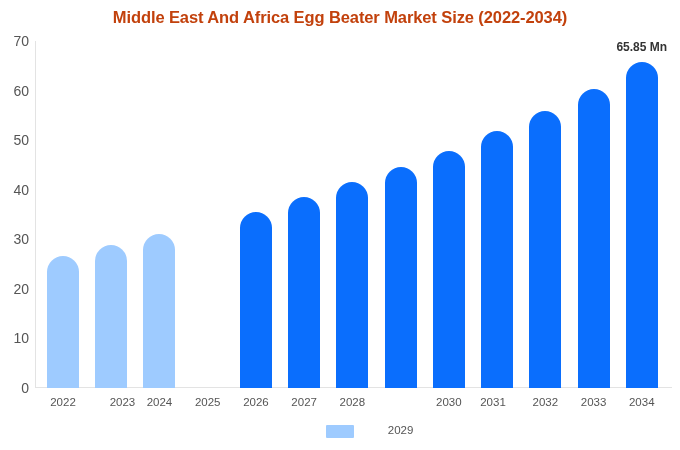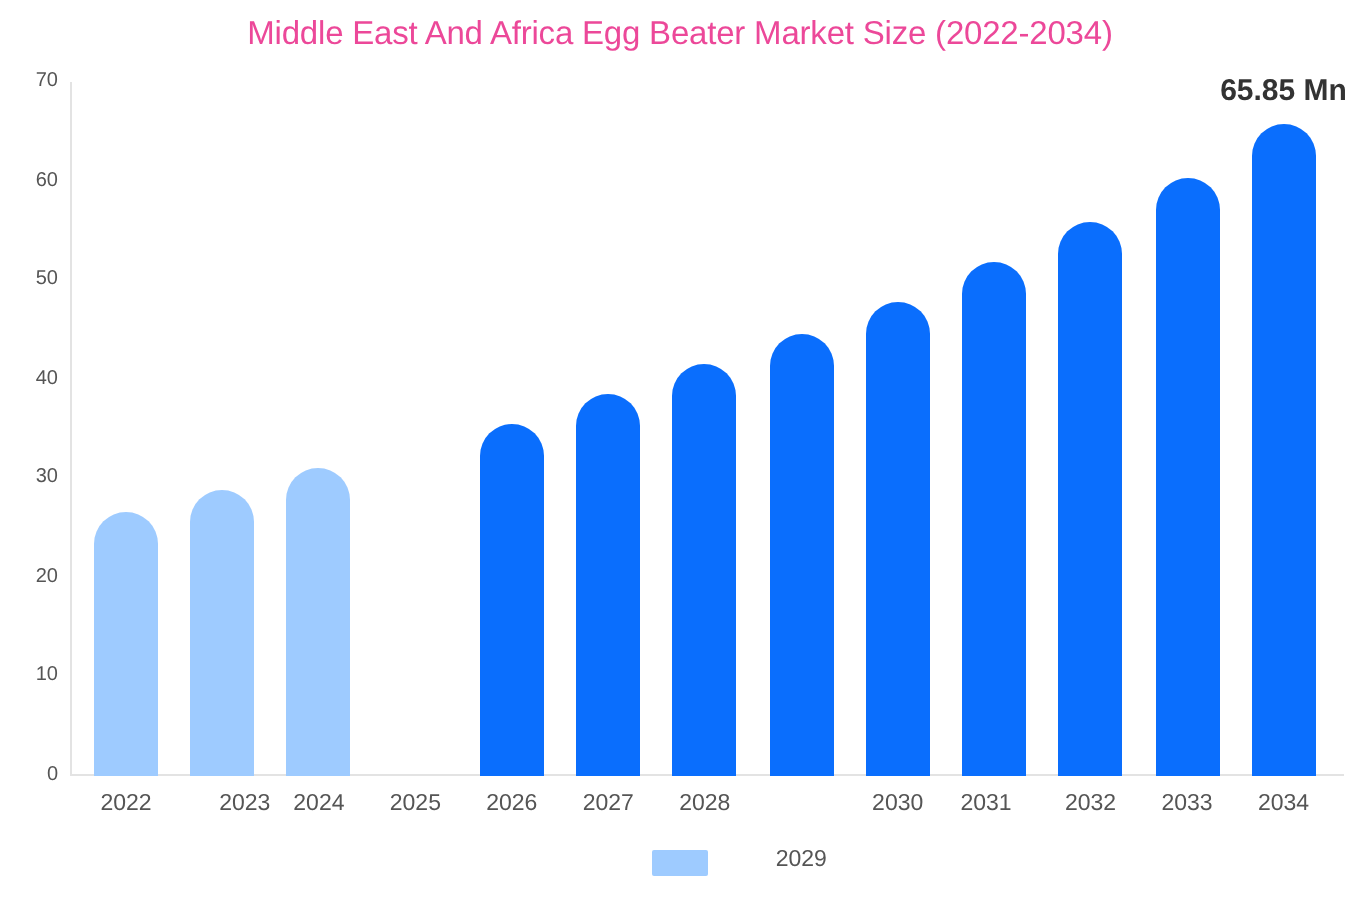--- a/index.html
+++ b/index.html
@@ -21,22 +21,22 @@
     background: #ffffff;
   }
   
   .chart-title {
     position: absolute;
     top: 8px;
     left: 0;
     width: 680px;
     text-align: center;
     font-size: 16.5px;
-    font-weight: normal;
-    color: #ec4899;
+    font-weight: bold;
+    color: #c2410c;
     letter-spacing: -0.1px;
     white-space: nowrap;
   }
   
   .plot-area {
     position: absolute;
     left: 35px;
     top: 41px;
     width: 637px;
     height: 347px;
@@ -56,21 +56,21 @@
     bottom: 0;
     width: 637px;
     height: 1px;
   }
   
   .y-tick {
     position: absolute;
     right: 651px;
     width: 26px;
     text-align: right;
-    font-size: 10px;
+    font-size: 14px;
     color: #555555;
     line-height: 1;
     transform: translateY(-50%);
   }
   
   .bars-layer {
     position: absolute;
     left: 0;
     top: 0;
     width: 637px;
@@ -87,21 +87,21 @@
     bottom: 0;
     left: 8px;
     width: 32px;
     border-radius: 16px 16px 0 0;
   }
   .bar-value-label {
     position: absolute;
     left: 50%;
     transform: translateX(-50%);
     white-space: nowrap;
-    font-size: 15px;
+    font-size: 12px;
     font-weight: bold;
     color: #333333;
   }
   
   .x-tick {
     position: absolute;
     top: 396px;
     width: 48px;
     text-align: center;
     font-size: 11.5px;

